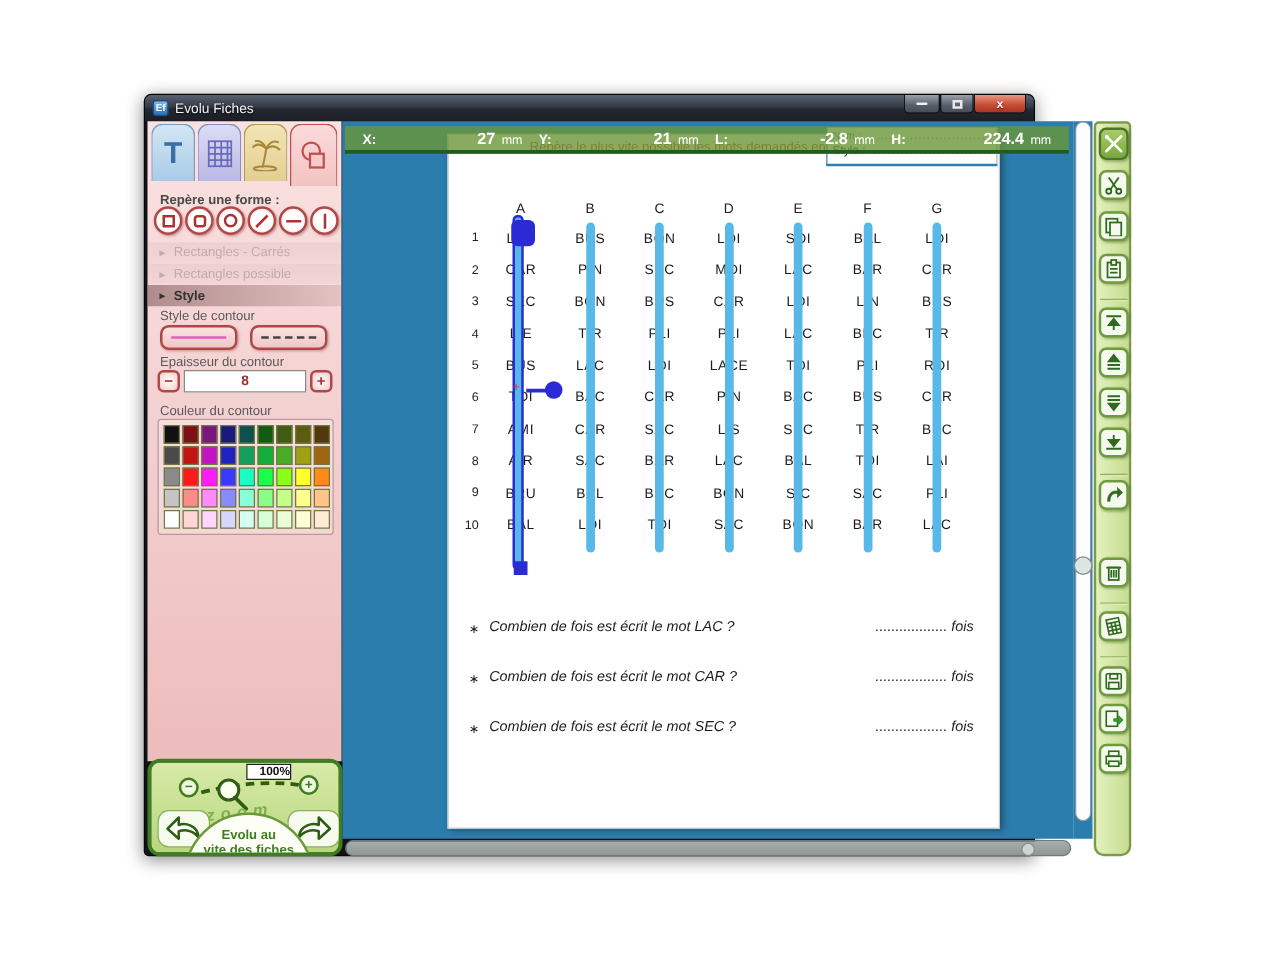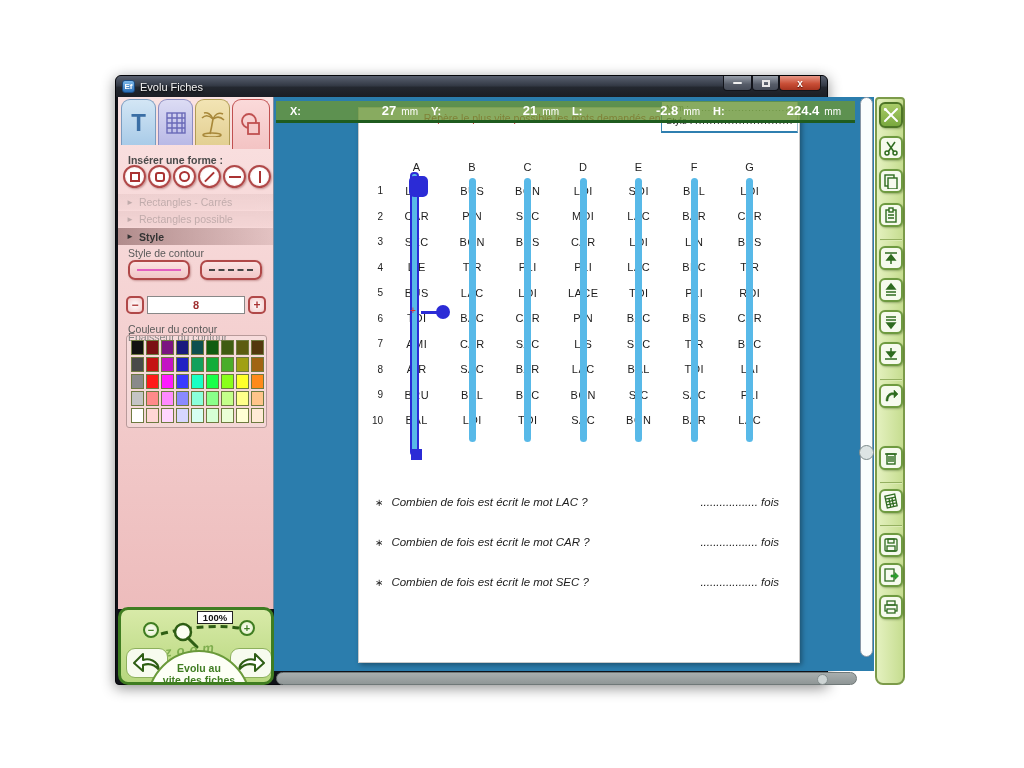--- a/index.html
+++ b/index.html
@@ -75,21 +75,21 @@
   .palette-grid { display:grid; grid-template-columns:repeat(9,1fr); gap:2px; }
   .swatch { width:13px; height:15px; border:1px solid #6e7a40; }
 
   
   #zoom-panel { position:absolute; left:2px; top:531px; width:156px; height:78px;
     background:linear-gradient(#d8eaa8,#b7d77e); border:3px solid #3f7d21; border-radius:10px; overflow:hidden; }
   .zoom-circle { position:absolute; width:16px; height:16px; border-radius:50%; border:2px solid #3f7d21;
     background:radial-gradient(#fff,#dcecb8); color:#3f7d21; font-weight:bold; font-size:11px;
     display:flex; align-items:center; justify-content:center; }
   .zoom-pct { position:absolute; left:76px; top:1px; width:36px; height:13px; background:#fff;
-    border:1px solid #222; font-size:9.5px; font-weight:bold; text-align:center; line-height:11px; color:#111; }
+    border:1px solid #222; font-size:9.5px; font-weight:bold; text-align:right; line-height:11px; color:#111; }
   .zoom-word { position:absolute; left:44px; top:32px; color:#7fae4f; font-style:italic; font-weight:bold;
     font-size:13px; letter-spacing:5px; transform:rotate(-6deg); }
   .undo-tile { position:absolute; width:42px; height:30px; border-radius:9px; background:#f7fbee;
     border:1px solid #8db05c; display:flex; align-items:center; justify-content:center; }
   .retour { position:absolute; left:26px; top:40px; width:104px; height:66px; background:#fdfff6;
     border:2px solid #6a9a3a; border-radius:52px 52px 0 0; text-align:center; padding-top:10px; }
   .retour div { color:#3f7d21; font-weight:bold; font-size:10.5px; line-height:12px; }
 
   
   #canvas { position:absolute; left:158px; top:21px; width:585px; height:574px; background:#2b7dad; overflow:hidden; }
@@ -210,21 +210,21 @@
       <div class="tab tab-shapes">
         <svg width="26" height="28" viewBox="0 0 26 28">
           <g stroke="#c05050" stroke-width="1.8" fill="none">
             <circle cx="11" cy="10" r="7"></circle>
             <rect x="10" y="12" width="11" height="11" fill="#f6caca"></rect>
           </g>
         </svg>
       </div>
     </div>
 
-    <div class="insert-label">Insérer une forme :</div>
+    <div class="insert-label">Repère une forme :</div>
 
     <div class="shape-row">
       <div class="shape-btn">
           <div class="g-square"></div>
         </div>
       <div class="shape-btn">
           <div class="g-rsquare"></div>
         </div>
       <div class="shape-btn">
           <div class="g-circle"></div>
@@ -256,21 +256,21 @@
     <div class="side-label" style="top:150px;">Style de contour</div>
     <div class="style-row">
       <div class="style-btn">
           <div class="line-solid"></div>
         </div>
       <div class="style-btn">
           <div class="line-dashed"></div>
         </div>
     </div>
 
-    <div class="side-label" style="top:187px;margin-top:47px;">Epaisseur du contour</div>
+    <div class="side-label" style="top:187px;">Epaisseur du contour</div>
     <div class="stepper">
       <div class="step-btn">−</div>
       <div class="step-input">8</div>
       <div class="step-btn">+</div>
     </div>
 
     <div class="side-label" style="top:226px;">Couleur du contour</div>
     <div class="palette-box">
       <div class="palette-grid" id="palette-grid">
           <div class="swatch" style="background: rgb(17, 17, 17);"></div>

